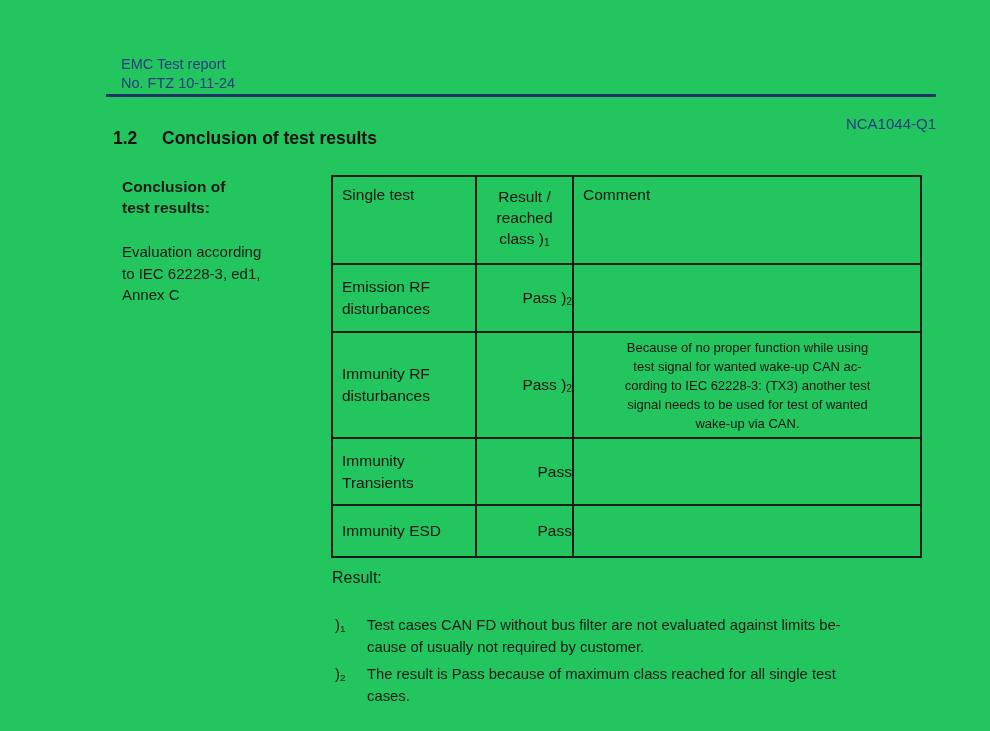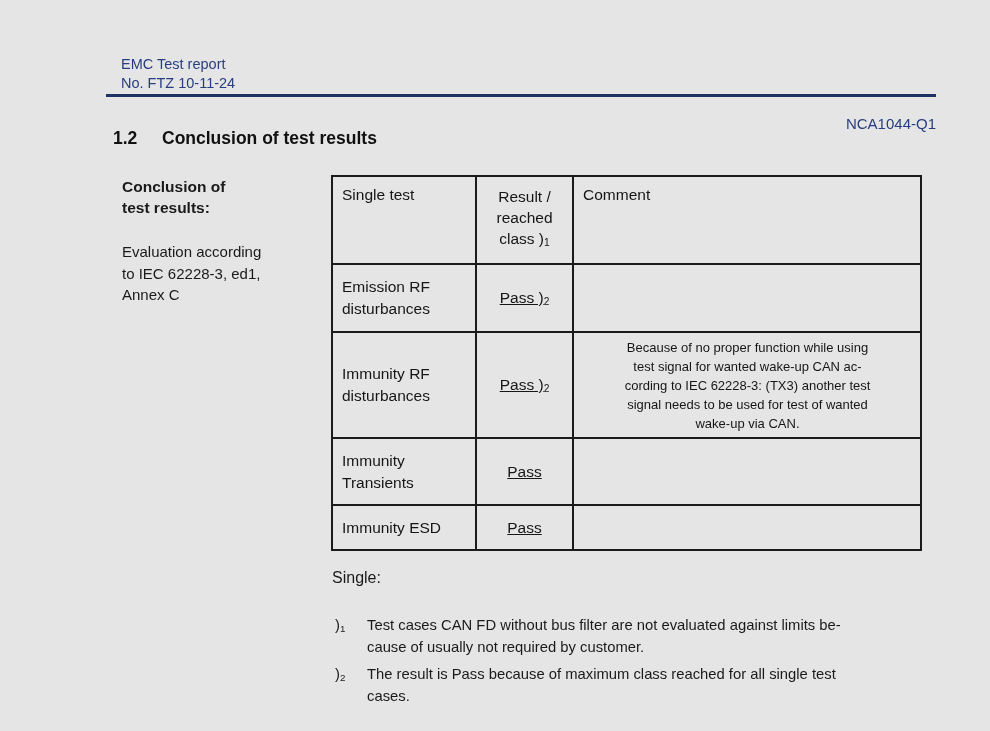--- a/index.html
+++ b/index.html
@@ -3,21 +3,21 @@
 <meta charset="utf-8">
 <style>
   * { box-sizing: border-box; margin: 0; padding: 0; }
   html, body { background: #ffffff; }
   body { font-family: "Liberation Sans", "DejaVu Sans", sans-serif; color: #1a1a1a; }
 
   .page {
     position: relative;
     width: 990px;
     height: 731px;
-    background: #e5e5e5;
+    background: #22c55e;
     overflow: hidden;
   }
 
   
   .report-title {
     position: absolute;
     left: 121px; top: 55px;
     font-size: 14.5px;
     line-height: 19px;
     color: #273d80;
@@ -79,39 +79,39 @@
     vertical-align: middle;
     padding: 0;
   }
   .results-table col.c1 { width: 144px; }
   .results-table col.c2 { width: 97px; }
   .results-table col.c3 { width: 348px; }
   tr.rh0 { height: 88px; }
   tr.rh1 { height: 68px; }
   tr.rh2 { height: 106px; }
   tr.rh3 { height: 67px; }
-  tr.rh4 { height: 45px; }
+  tr.rh4 { height: 52px; }
 
   .th-single, .th-comment {
     vertical-align: top !important;
     padding: 9px 4px 0 9px !important;
   }
   .th-result {
     vertical-align: top !important;
     text-align: center;
     padding-top: 9px !important;
     line-height: 21px;
   }
   .test-cell {
     padding-left: 9px !important;
     line-height: 22px;
     white-space: pre-line;
     border-radius: 20px;
   }
-  .result-cell { text-align: center; line-height: 22px; text-decoration: underline; }
+  .result-cell { text-align: right; line-height: 22px; }
   .comment-cell {
     padding: 2px 8px 2px 9px !important;
     font-size: 13px;
     line-height: 19px;
     white-space: pre-line;
     text-align: center;
   }
   .pre { white-space: pre-line; }
 
   sub {
@@ -201,21 +201,21 @@
       </tr>
 
       <tr class="rh4">
         <td class="test-cell">Immunity ESD</td>
         <td class="result-cell"><span>Pass</span><sub></sub></td>
         <td class="comment-cell"></td>
       </tr>
     </tbody>
   </table>
 
-  <div class="comment-label">Single:</div>
+  <div class="comment-label">Result:</div>
 
   <div class="footnotes">
     <div class="footnote">
       <span class="fn-marker"><span>)</span><sub>1</sub></span>
       <span class="fn-text">Test cases CAN FD without bus filter are not evaluated against limits be-
 cause of usually not required by customer.</span>
     </div>
     <div class="footnote">
       <span class="fn-marker"><span>)</span><sub>2</sub></span>
       <span class="fn-text">The result is Pass because of maximum class reached for all single test

